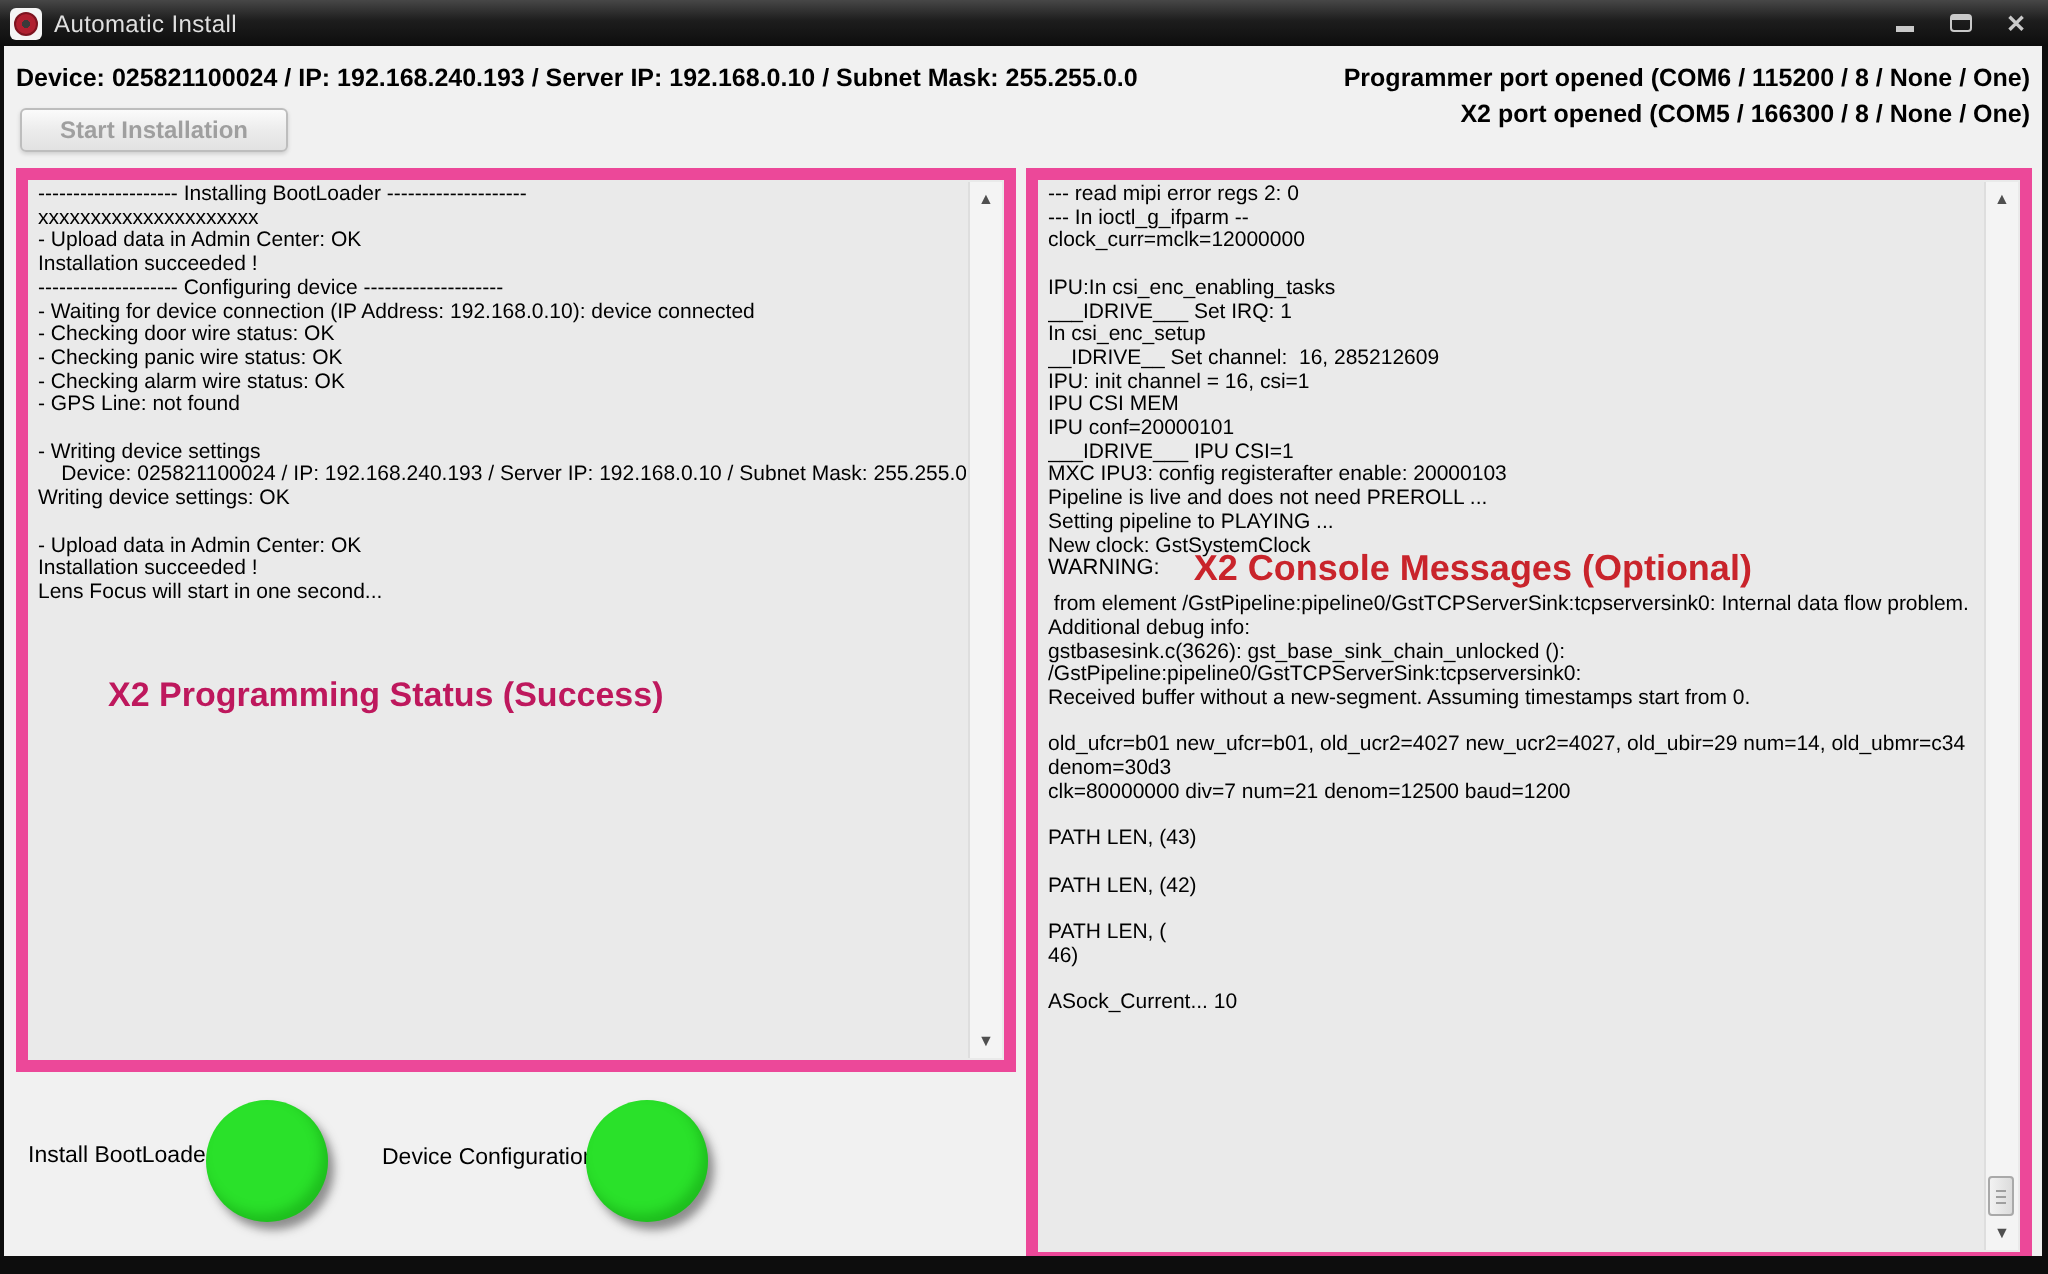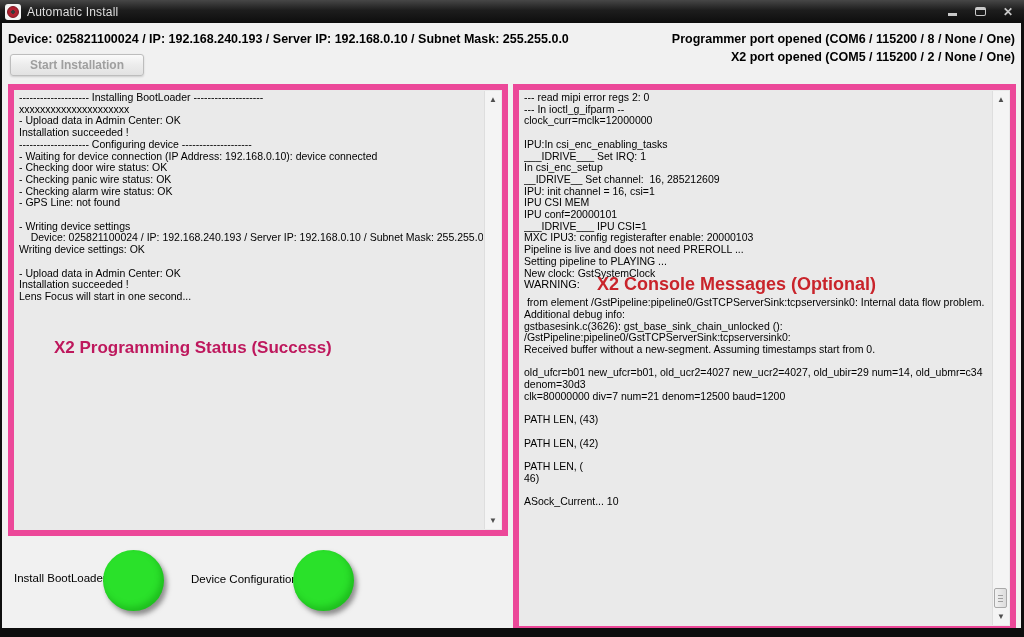--- a/index.html
+++ b/index.html
@@ -141,21 +141,21 @@
       <span class="win-btn">
         <span class="close-glyph">✕</span>
       </span>
     </div>
   </div>
 
   <div class="content">
 
     <div class="device-info">Device: 025821100024 / IP: 192.168.240.193 / Server IP: 192.168.0.10 / Subnet Mask: 255.255.0.0</div>
     <div class="port-line1">Programmer port opened (COM6 / 115200 / 8 / None / One)</div>
-    <div class="port-line2">X2 port opened (COM5 / 115200 / 2 / None / One)</div>
+    <div class="port-line2">X2 port opened (COM5 / 166300 / 8 / None / One)</div>
 
     <button class="start-btn">Start Installation</button>
 
     <div class="panel panel-left">
       <div class="console console-pre">-------------------- Installing BootLoader --------------------
 xxxxxxxxxxxxxxxxxxxxx
 - Upload data in Admin Center: OK
 Installation succeeded !
 -------------------- Configuring device --------------------
 - Waiting for device connection (IP Address: 192.168.0.10): device connected

